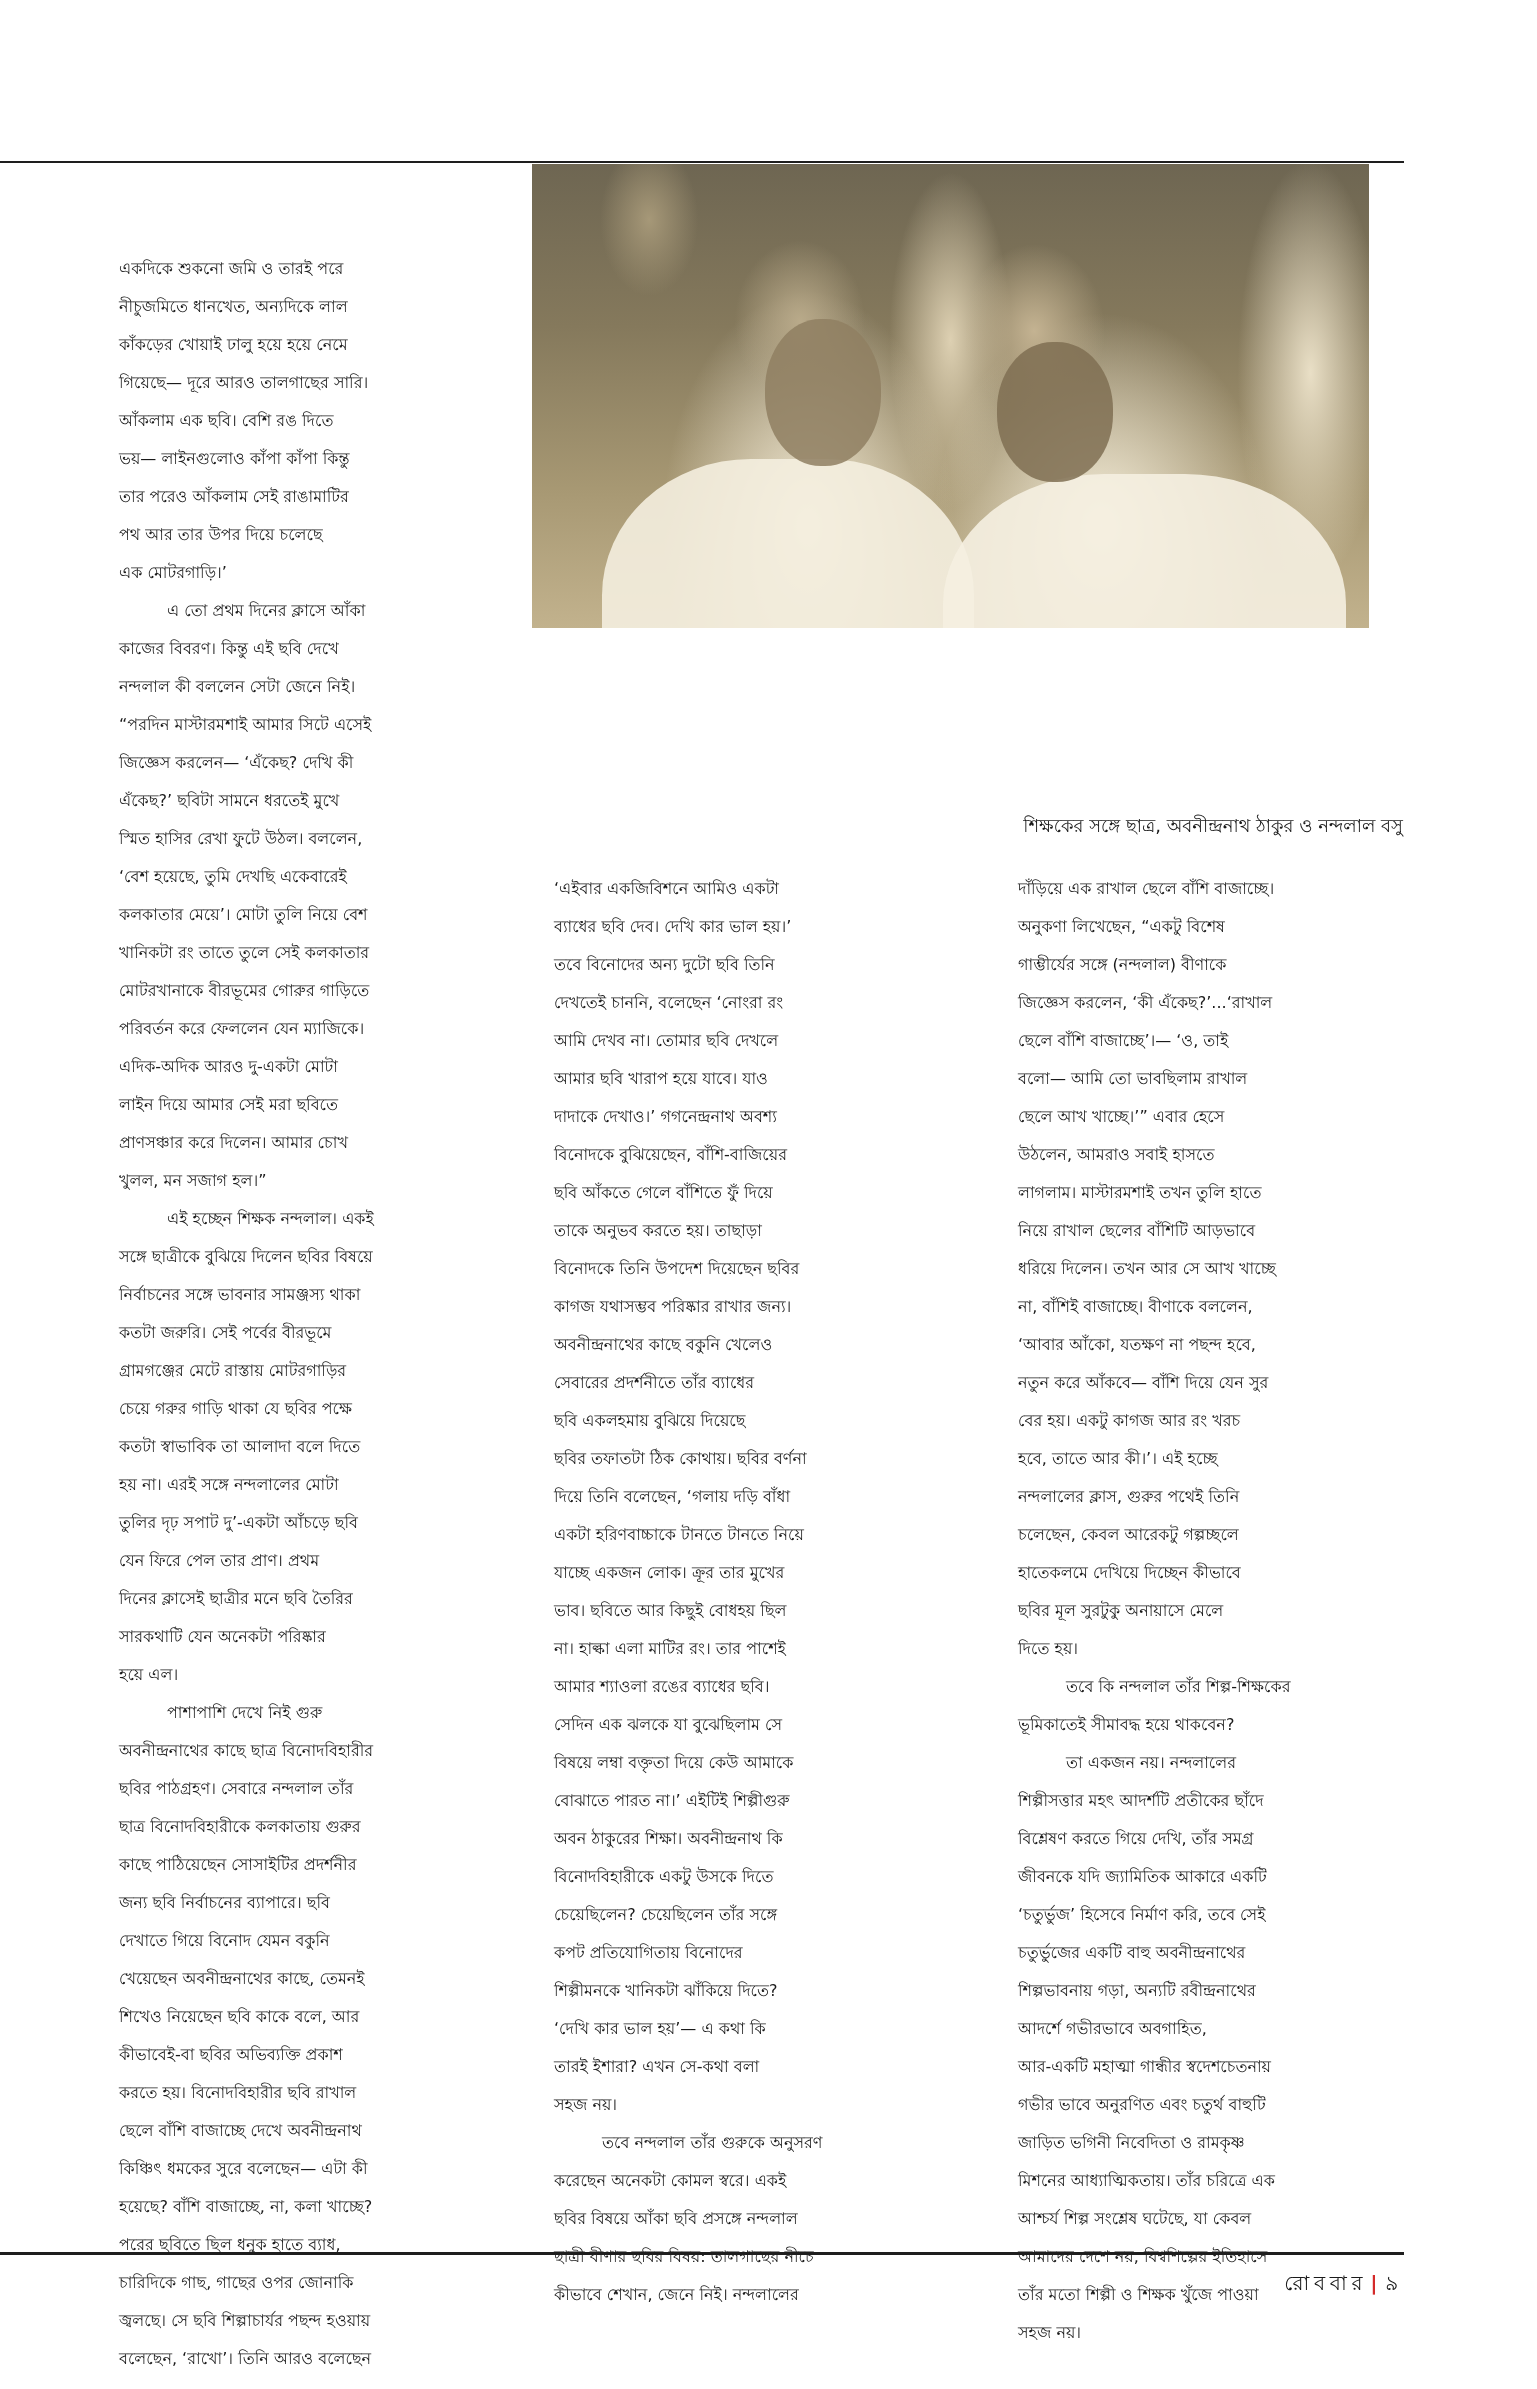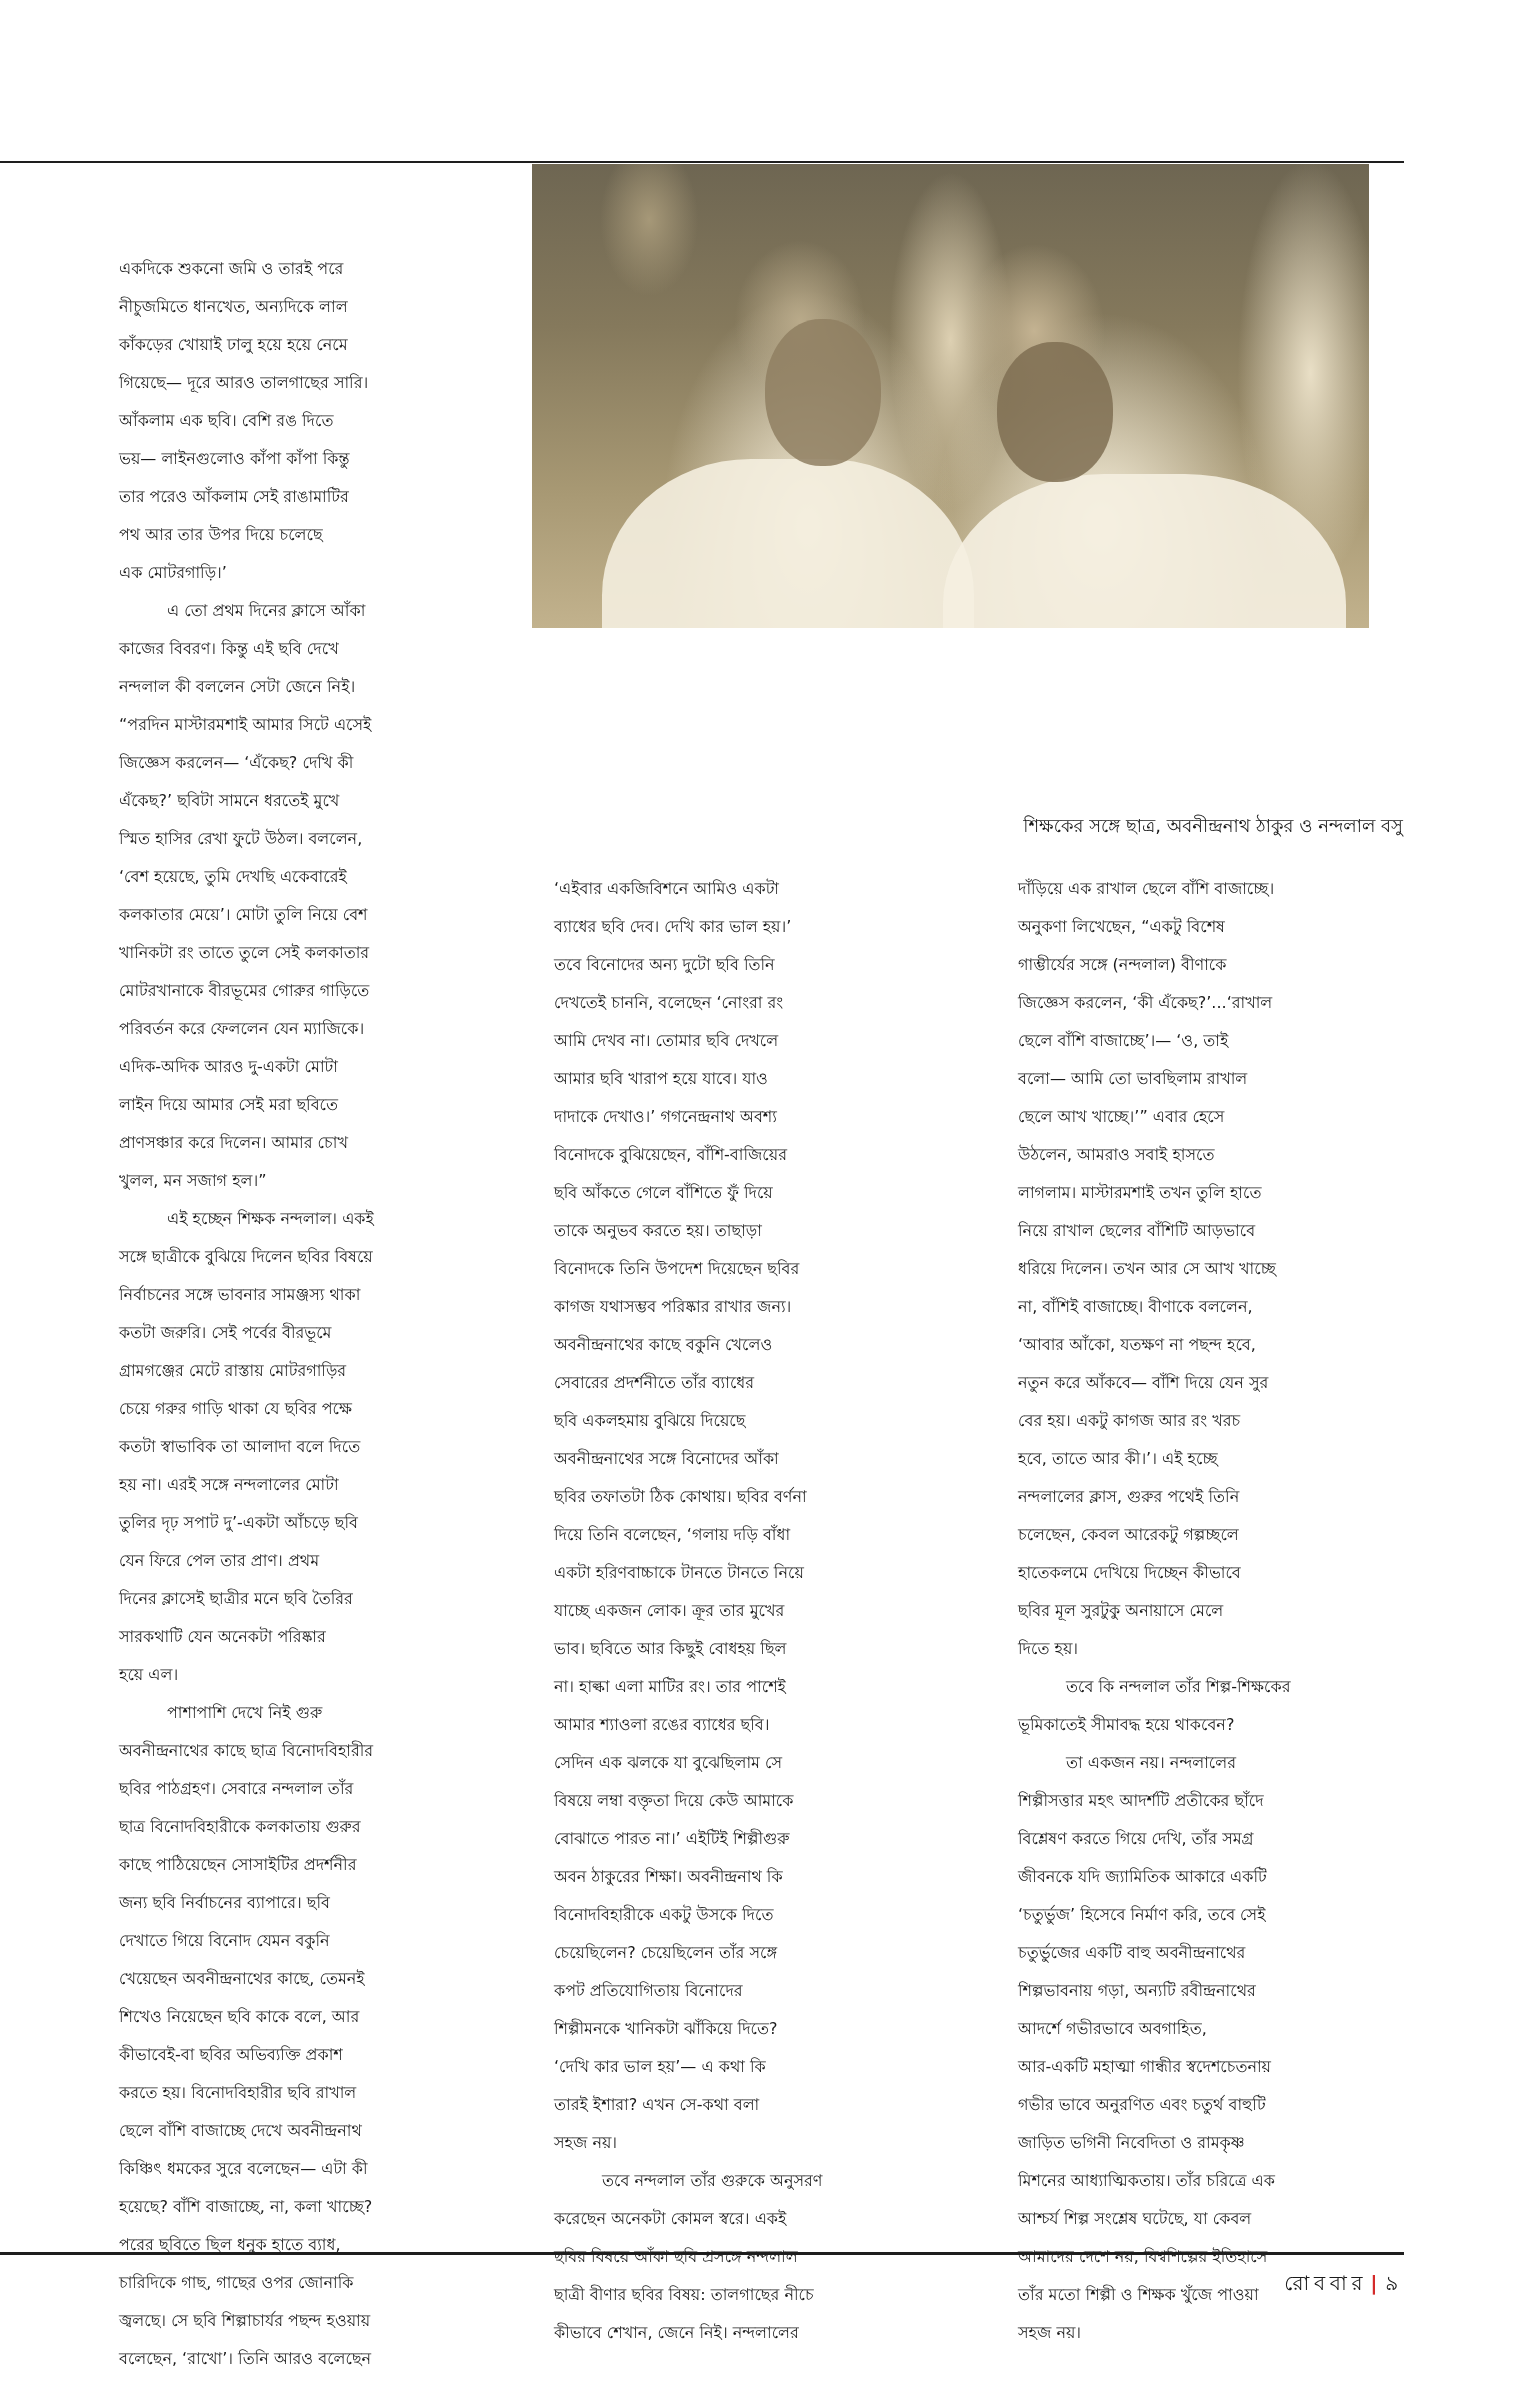--- a/index.html
+++ b/index.html
@@ -140,21 +140,20 @@
     <span class="line">আমার ছবি খারাপ হয়ে যাবে। যাও</span>
     <span class="line">দাদাকে দেখাও।’ গগনেন্দ্রনাথ অবশ্য</span>
     <span class="line">বিনোদকে বুঝিয়েছেন, বাঁশি-বাজিয়ের</span>
     <span class="line">ছবি আঁকতে গেলে বাঁশিতে ফুঁ দিয়ে</span>
     <span class="line">তাকে অনুভব করতে হয়। তাছাড়া</span>
     <span class="line">বিনোদকে তিনি উপদেশ দিয়েছেন ছবির</span>
     <span class="line">কাগজ যথাসম্ভব পরিষ্কার রাখার জন্য।</span>
     <span class="line">অবনীন্দ্রনাথের কাছে বকুনি খেলেও</span>
     <span class="line">সেবারের প্রদর্শনীতে তাঁর ব্যাধের</span>
     <span class="line">ছবি একলহমায় বুঝিয়ে দিয়েছে</span>
-    <span class="line">অবনীন্দ্রনাথের সঙ্গে বিনোদের আঁকা</span>
     <span class="line">ছবির তফাতটা ঠিক কোথায়। ছবির বর্ণনা</span>
     <span class="line">দিয়ে তিনি বলেছেন, ‘গলায় দড়ি বাঁধা</span>
     <span class="line">একটা হরিণবাচ্চাকে টানতে টানতে নিয়ে</span>
     <span class="line">যাচ্ছে একজন লোক। ক্রূর তার মুখের</span>
     <span class="line">ভাব। ছবিতে আর কিছুই বোধহয় ছিল</span>
     <span class="line">না। হাল্কা এলা মাটির রং। তার পাশেই</span>
     <span class="line">আমার শ্যাওলা রঙের ব্যাধের ছবি।</span>
     <span class="line">সেদিন এক ঝলকে যা বুঝেছিলাম সে</span>
     <span class="line">বিষয়ে লম্বা বক্তৃতা দিয়ে কেউ আমাকে</span>
     <span class="line">বোঝাতে পারত না।’ এইটিই শিল্পীগুরু</span>

